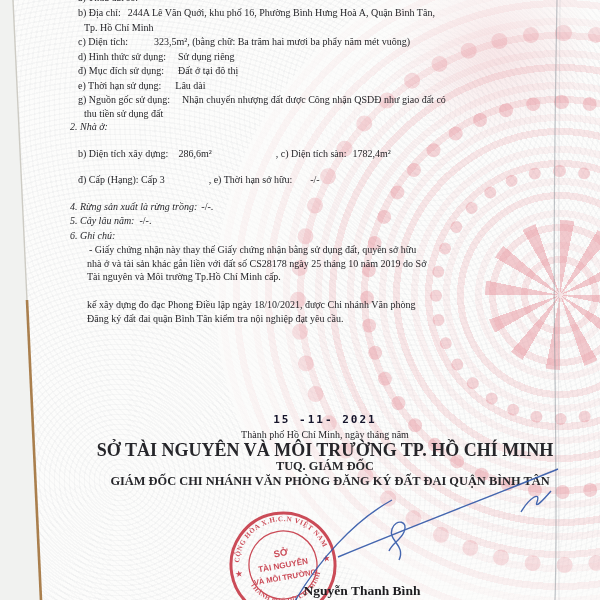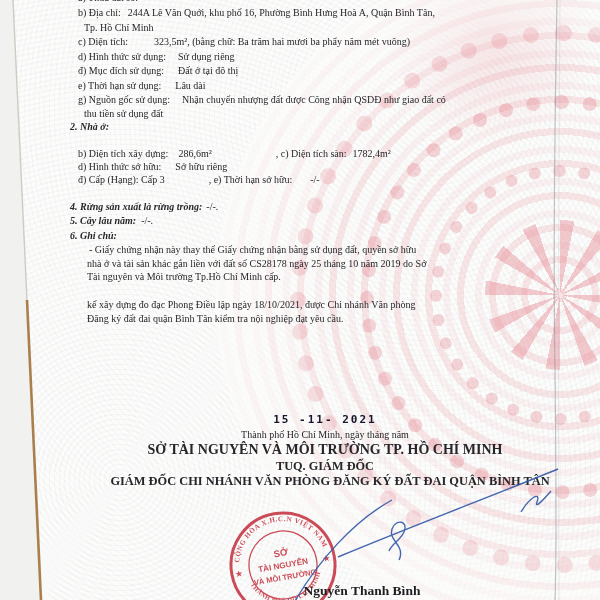--- a/index.html
+++ b/index.html
@@ -30,21 +30,21 @@
     background:radial-gradient(circle at 50% 50%, rgba(252,252,251,0) 0 48%,
       rgba(252,252,251,0.55) 62%, rgba(252,252,251,0.92) 78%, #fcfcfb 92%);}
 
   
   .edge-strip{position:absolute;left:0;top:0;width:45px;height:600px;z-index:4;
     background:#f1f2f0;clip-path:polygon(0 0,13px 0,41px 600px,0 600px);}
   .artifacts{position:absolute;inset:0;z-index:5;pointer-events:none;}
 
   
   .line{position:absolute;white-space:nowrap;font-size:10px;line-height:14px;color:#26262a;z-index:10;}
-  .sec{font-weight:bold;font-style:italic;}
+  .sec{font-weight:normal;font-style:italic;}
   .g{display:inline-block;}
   .pre{white-space:pre;}
   .center{text-align:center;white-space:normal;}
   .fbold{font-weight:bold;}
   .datefont{font-family:"DejaVu Sans Mono","Liberation Mono",monospace;font-weight:bold;
     font-size:11px;letter-spacing:2px;color:#15152b;}
 
   
   .seal{position:absolute;left:223px;top:505px;width:120px;height:120px;z-index:20;
     transform:rotate(-10deg);opacity:0.88;}
@@ -110,23 +110,20 @@
 
   <div class="line sec" style="top:120px;left:70px">
     <span>2. Nhà ở:</span>
   </div>
 
 
   <div class="line" style="top:146.5px;left:78px">
     <span>b) Diện tích xây dựng:</span><span class="g" style="width:10px"></span><span>286,6m²</span><span class="g" style="width:64px"></span><span>, c) Diện tích sàn:</span><span class="g" style="width:6px"></span><span>1782,4m²</span>
   </div>
 
-  <div class="line" style="top:159.5px;left:78px">
-    <span>d) Hình thức sở hữu:</span><span class="g" style="width:14px"></span><span>Sở hữu riêng</span>
-  </div>
 
   <div class="line" style="top:172.5px;left:78px">
     <span>đ) Cấp (Hạng): Cấp 3</span><span class="g" style="width:44px"></span><span>, e) Thời hạn sở hữu:</span><span class="g" style="width:18px"></span><span>-/-</span>
   </div>
 
   <div class="line" style="top:199.5px;left:70px">
     <span class="sec">4. Rừng sản xuất là rừng trồng:</span><span class="g" style="width:4px"></span><span>-/-.</span>
   </div>
   <div class="line" style="top:213.5px;left:70px">
     <span class="sec">5. Cây lâu năm:</span><span class="g" style="width:5px"></span><span>-/-.</span>
@@ -136,21 +133,21 @@
     <span>6. Ghi chú:</span>
   </div>
   <div class="line" style="top:243px;left:89px">- Giấy chứng nhận này thay thế Giấy chứng nhận bằng sử dụng đất, quyền sở hữu</div>
   <div class="line" style="top:256.5px;left:87px">nhà ở và tài sản khác gắn liền với đất số CS28178 ngày 25 tháng 10 năm 2019 do Sở</div>
   <div class="line" style="top:270px;left:87px">Tài nguyên và Môi trường Tp.Hồ Chí Minh cấp.</div>
   <div class="line" style="top:298px;left:87px">kế xây dựng đo đạc Phong Điều lập ngày 18/10/2021, được Chi nhánh Văn phòng</div>
   <div class="line" style="top:311.5px;left:87px">Đăng ký đất đai quận Bình Tân kiểm tra nội nghiệp đạt yêu cầu.</div>
 
   <div class="line center datefont" style="top:413px;left:60px;width:530px">15 -11- 2021</div>
   <div class="line center pre" style="top:428px;left:60px;width:530px">Thành phố Hồ Chí Minh, ngày    tháng    năm</div>
-  <div class="line center fbold" style="top:443px;left:60px;width:530px;font-size:14px">SỞ TÀI NGUYÊN VÀ MÔI TRƯỜNG TP. HỒ CHÍ MINH</div>
+  <div class="line center fbold" style="top:443px;left:60px;width:530px;font-size:18px">SỞ TÀI NGUYÊN VÀ MÔI TRƯỜNG TP. HỒ CHÍ MINH</div>
   <div class="line center fbold" style="top:459px;left:60px;width:530px;font-size:12.3px">TUQ. GIÁM ĐỐC</div>
   <div class="line center fbold" style="top:474px;left:60px;width:540px;font-size:12.4px">GIÁM ĐỐC CHI NHÁNH VĂN PHÒNG ĐĂNG KÝ ĐẤT ĐAI QUẬN BÌNH TÂN</div>
 
   <svg class="seal" viewBox="0 0 120 120">
     <circle cx="60" cy="60" r="52" fill="none" stroke="#c53442" stroke-width="3"></circle>
     <circle cx="60" cy="60" r="34" fill="none" stroke="#c53442" stroke-width="1.3"></circle>
     <defs>
       <path id="arcTop" d="M 16,60 A 44,44 0 1 1 104,60" fill="none"></path>
       <path id="arcBot" d="M 22,60 A 38,38 0 1 0 98,60" fill="none"></path>
     </defs>

